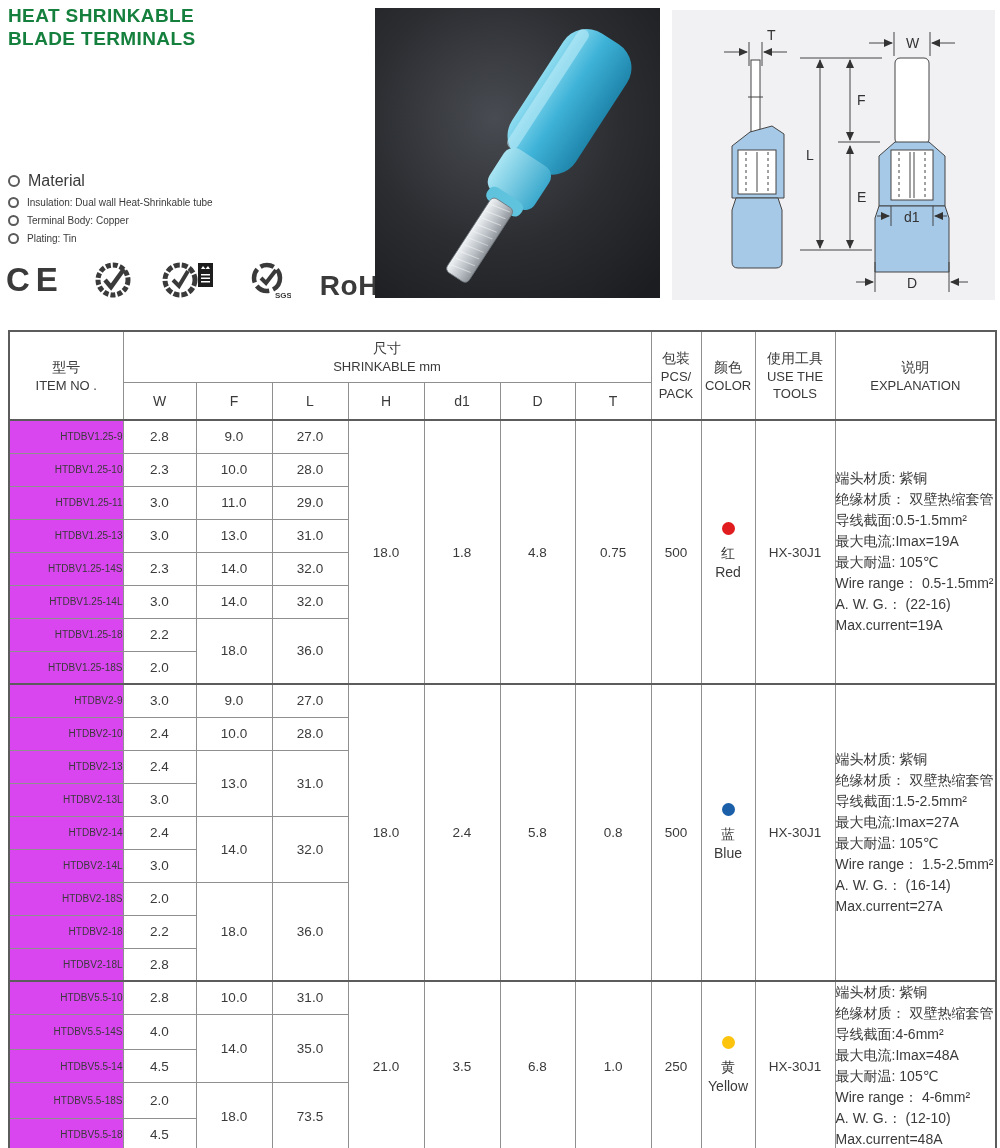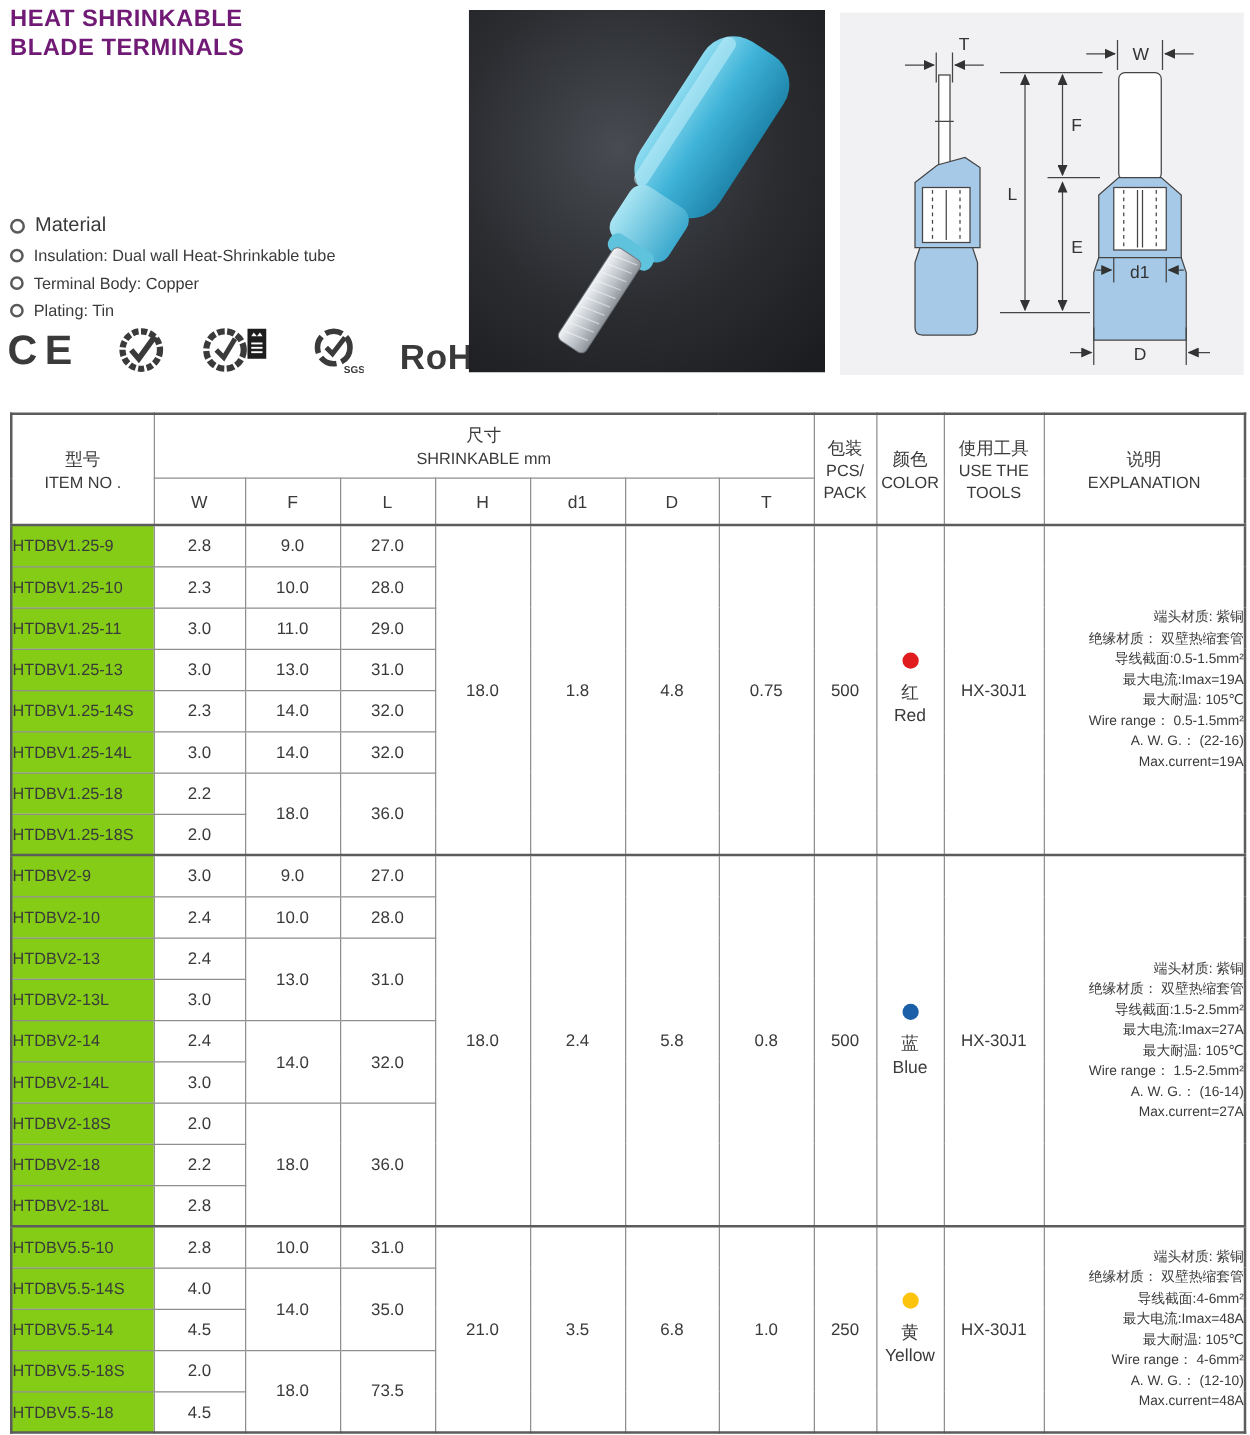--- a/index.html
+++ b/index.html
@@ -2,51 +2,51 @@
 <html><head>
 <meta charset="utf-8">
 <style>
   html,body { margin:0; padding:0; background:#ffffff; }
   #page {
     position:relative; width:1000px; height:1148px; background:#ffffff;
     font-family:"Liberation Sans","DejaVu Sans",sans-serif; color:#3a3a3a; overflow:hidden;
   }
   
   .title { position:absolute; left:8px; top:4px; font-size:19px; font-weight:bold;
-           line-height:23px; letter-spacing:.4px; color:#701a75; }
+           line-height:23px; letter-spacing:.4px; color:#15803d; }
   .material { position:absolute; left:8px; top:172px;text-align:center; }
   .mat-row { display:flex; align-items:center; margin-bottom:7px; }
   .ring { width:7px; height:7px; border:2px solid #5a5a5a; border-radius:50%;
           display:inline-block; margin-right:8px; flex:0 0 auto; }
   .mat-heading { font-size:16px; }
-  .mat-item { font-size:13px; }
+  .mat-item { font-size:10px; }
   
   .certs { position:absolute; left:6px; top:258px; display:flex; align-items:center; gap:29px; height:44px; }
   .ce-text { font-size:33px; font-weight:bold; letter-spacing:6px; color:#3a3a3a; }
   .rohs-text { font-size:28px; font-weight:bold; color:#3a3a3a; letter-spacing:.5px;margin-top:11px; }
   
   .photo { position:absolute; left:375px; top:8px; width:285px; height:290px; }
   .diagram { position:absolute; left:672px; top:10px; width:323px; height:290px; background:#f1f1f4; }
   
   table.spec { position:absolute; left:8px; top:330px; width:987px;
                border-collapse:collapse; table-layout:fixed;
                border:2px solid #5c5c5c; }
   table.spec th, table.spec td { border:1px solid #8f8f8f; padding:0; }
   table.spec thead { border-bottom:2px solid #5c5c5c; }
   tbody.grp { border-top:2px solid #5c5c5c; }
   th { font-weight:400; text-align:center; background:#fff; }
   .zh { font-size:14px; line-height:19px; }
   .en { font-size:13px; line-height:17px; }
   thead tr.r1 th { height:50px; }
   thead tr.r2 th { height:36px; font-size:14px; }
   tbody tr { height:33px; }
-  td.item { background:#84cc16; text-align:left; padding-left:10px; font-size:13px; }
+  td.item { background:#d946ef; text-align:right; padding-left:10px; font-size:10px; }
   td.val { text-align:center; font-size:13.5px; }
-  td.expl { font-size:11px; line-height:1.5; padding:4px 8px; white-space:pre-line;
-            text-align:right; vertical-align:middle; }
+  td.expl { font-size:14px; line-height:1.5; padding:4px 8px; white-space:pre-line;
+            text-align:left; vertical-align:middle; }
   td.colorc { text-align:center; vertical-align:middle; font-size:14px; line-height:19px; }
   .dot { width:13px; height:13px; border-radius:50%; display:inline-block; margin-bottom:4px; }
   
   .dim-label { font-size:14px; fill:#333; font-family:"Liberation Sans","DejaVu Sans",sans-serif; }
 </style>
 </head>
 <body>
 
 <div id="page">
 

